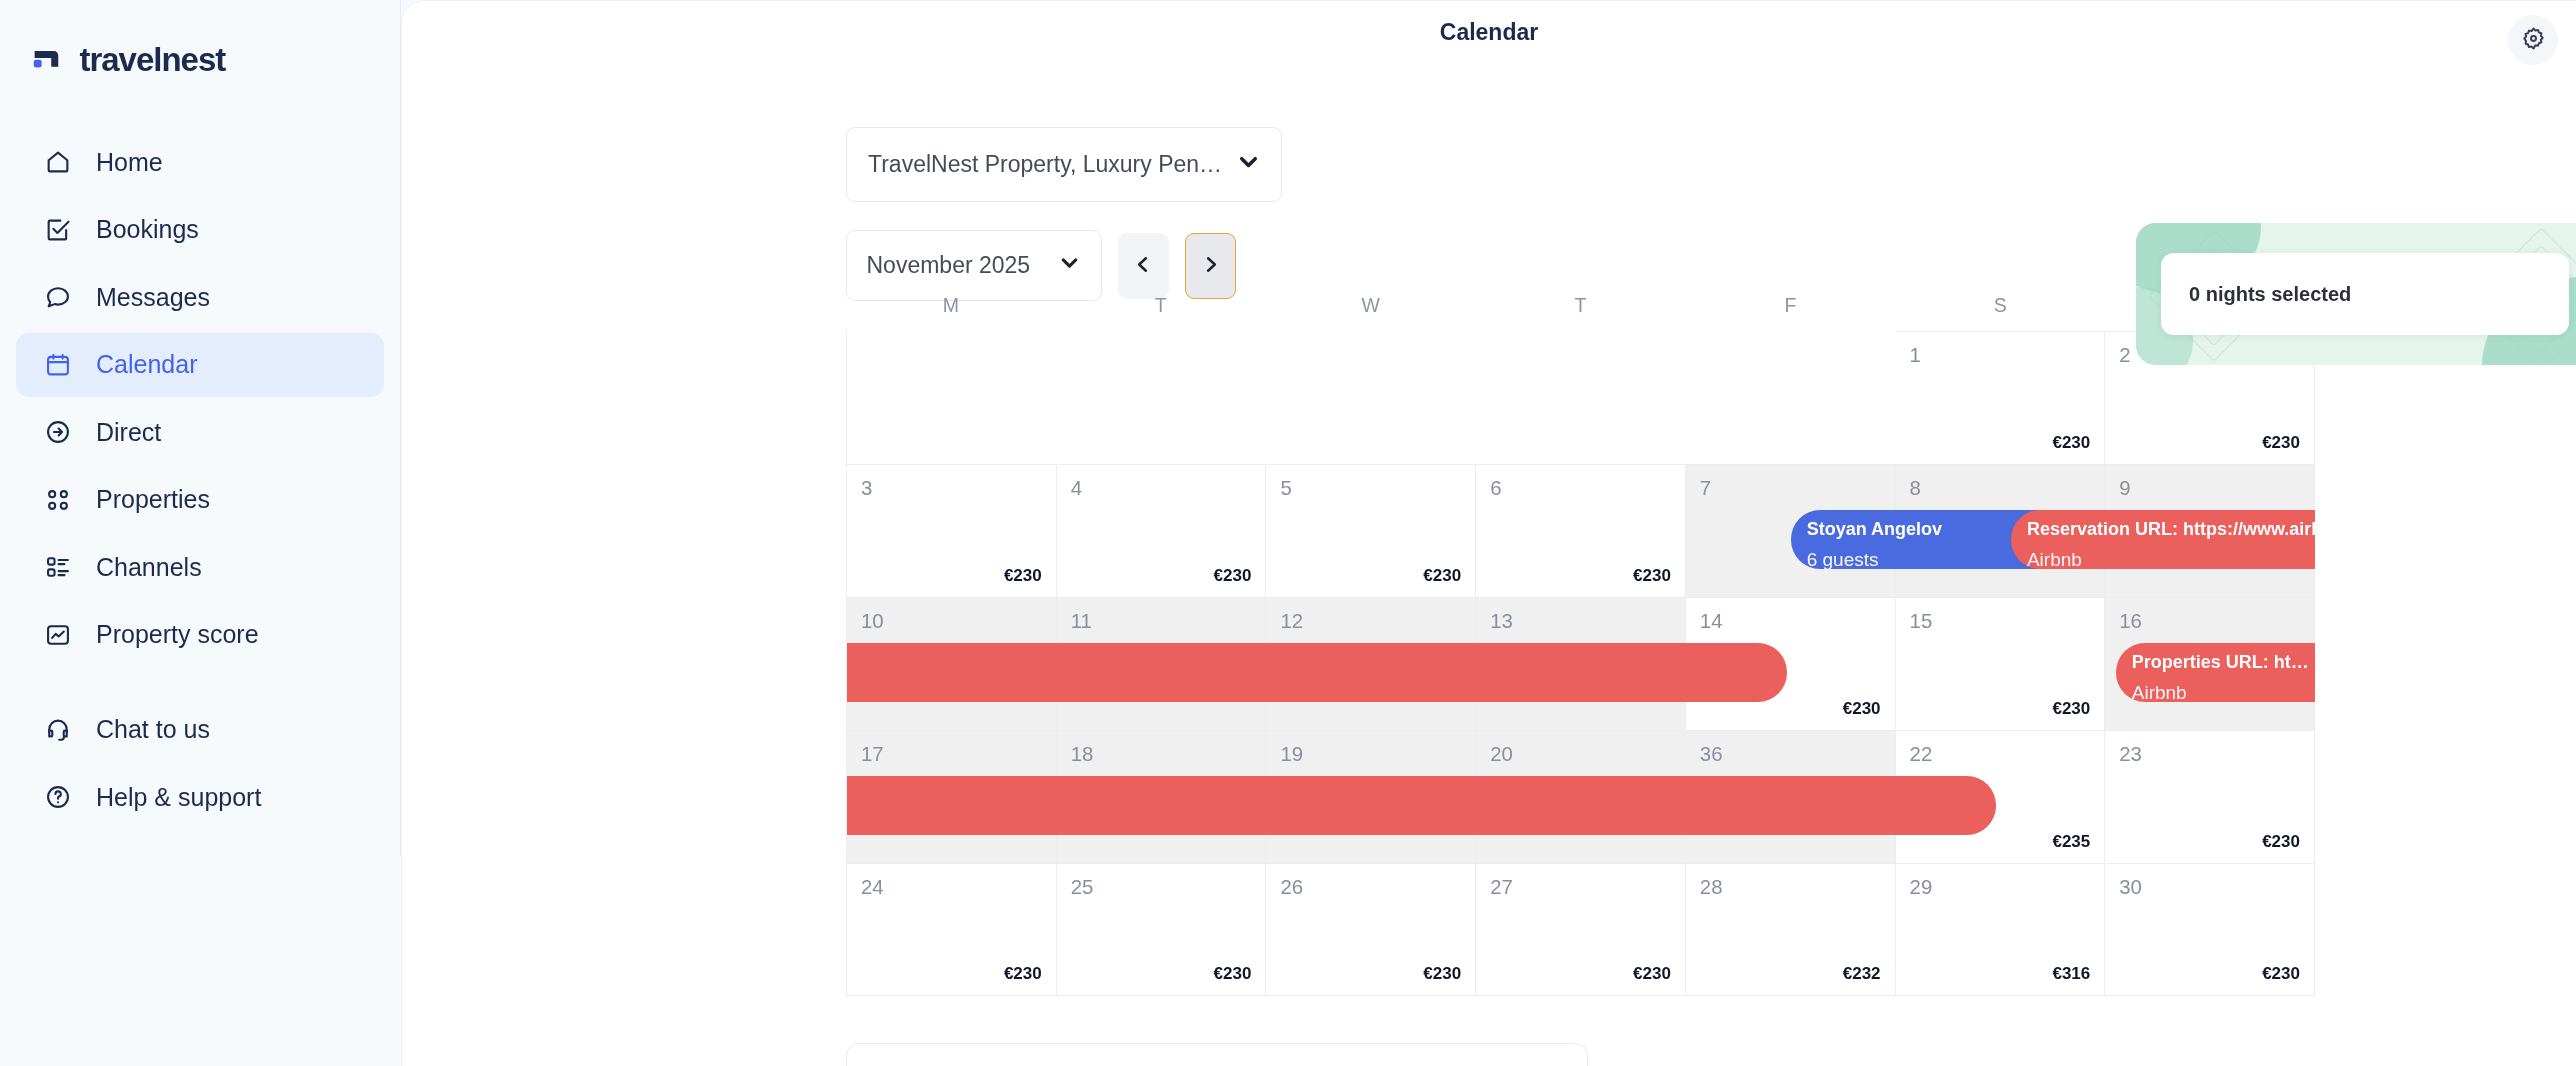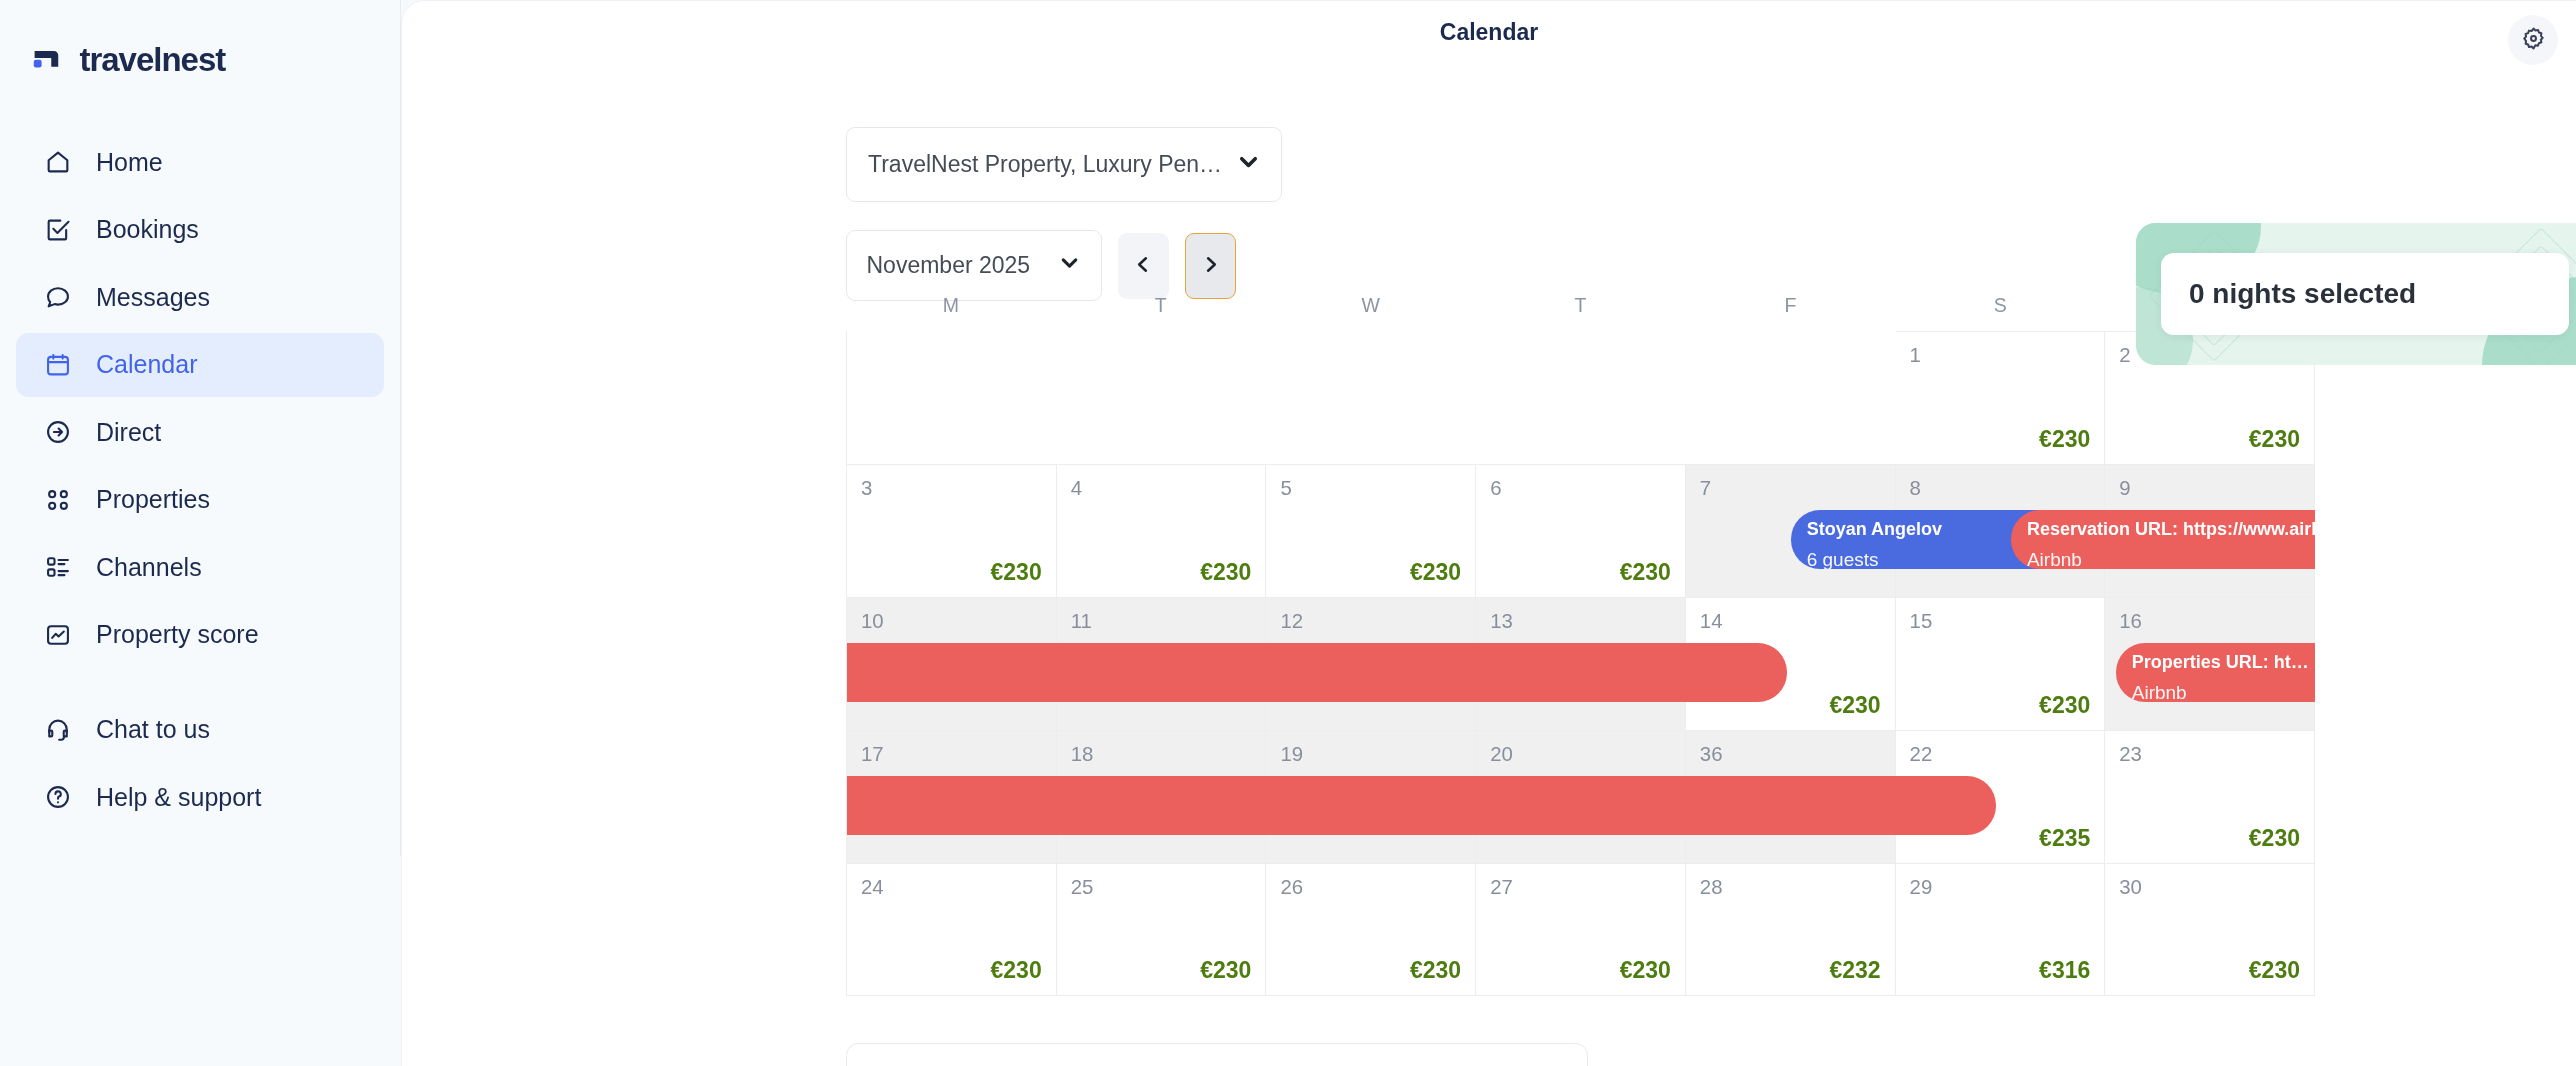--- a/index.html
+++ b/index.html
@@ -100,21 +100,21 @@
   .week { position: relative; display: grid; grid-template-columns: repeat(7, 1fr); height: 133px; }
   .cell {
     border-right: 0.9px solid #ecedef;
     border-top: 0.9px solid #ecedef;
     position: relative;
     background: #ffffff;
   }
   .cell.blank { background: transparent; border-right-color: transparent; border-top-color: transparent; }
   .cell.past { background: #f0f0f0; }
   .cell .dnum { position: absolute; left: 14px; top: 12.4px; font-size: 20.4px; color: #888f9c; }
-  .cell .price { position: absolute; right: 14px; bottom: 10.6px; font-size: 23px; font-weight: bold; color: #4d7c0f; }
+  .cell .price { position: absolute; right: 14px; bottom: 10.6px; font-size: 17px; font-weight: bold; color: #0f172a; }
   .week:last-child .cell { border-bottom: 0.9px solid #ecedef; text-decoration: underline; }
 
   .evt-layer { position: absolute; inset: 0; pointer-events: none; }
   .evt {
     position: absolute; height: 59px; top: 46px;
     border-radius: 29px; color: #fff; overflow: hidden;
     padding: 9px 0 0 16px; pointer-events: auto; cursor: pointer;
   }
   .evt .t1 { font-size: 18px; font-weight: bold; line-height: 21px; white-space: nowrap; }
   .evt .t2 { font-size: 19px; line-height: 20.4px; white-space: nowrap; opacity: .95; margin-top: 10px; }
@@ -138,21 +138,21 @@
     position: absolute; border: 1.3px solid #9fd9c3; border-radius: 3.5px;
     left: 50%; top: 50%; transform: translate(-50%,-50%) rotate(45deg);
   }
   .rings.r-tl { left: 25px; top: 19.5px; width: 106px; height: 106px; }
   .rings.r-br { right: 35px; bottom: 9px; width: 115px; height: 115px; }
   .inner-card {
     position: absolute; left: 25px; top: 30px; width: 408px; height: 82px;
     background: #fff; border-radius: 12.4px;
     display: flex; align-items: center; padding-left: 28px;
     box-shadow: 0 1.8px 9px rgba(20,40,60,.06);
-    font-size: 28px; font-weight: bold; color: #2b313b;
+    font-size: 20px; font-weight: bold; color: #2b313b;
   }
 
   
   .bottom-card {
     position: absolute; left: 444px; top: 1042px; width: 742px; height: 106px;
     border: 0.9px solid #e7ebf0; border-top-left-radius: 12.4px; border-top-right-radius: 12.4px;
     background: #fff;
   }
 </style>
 </head>

